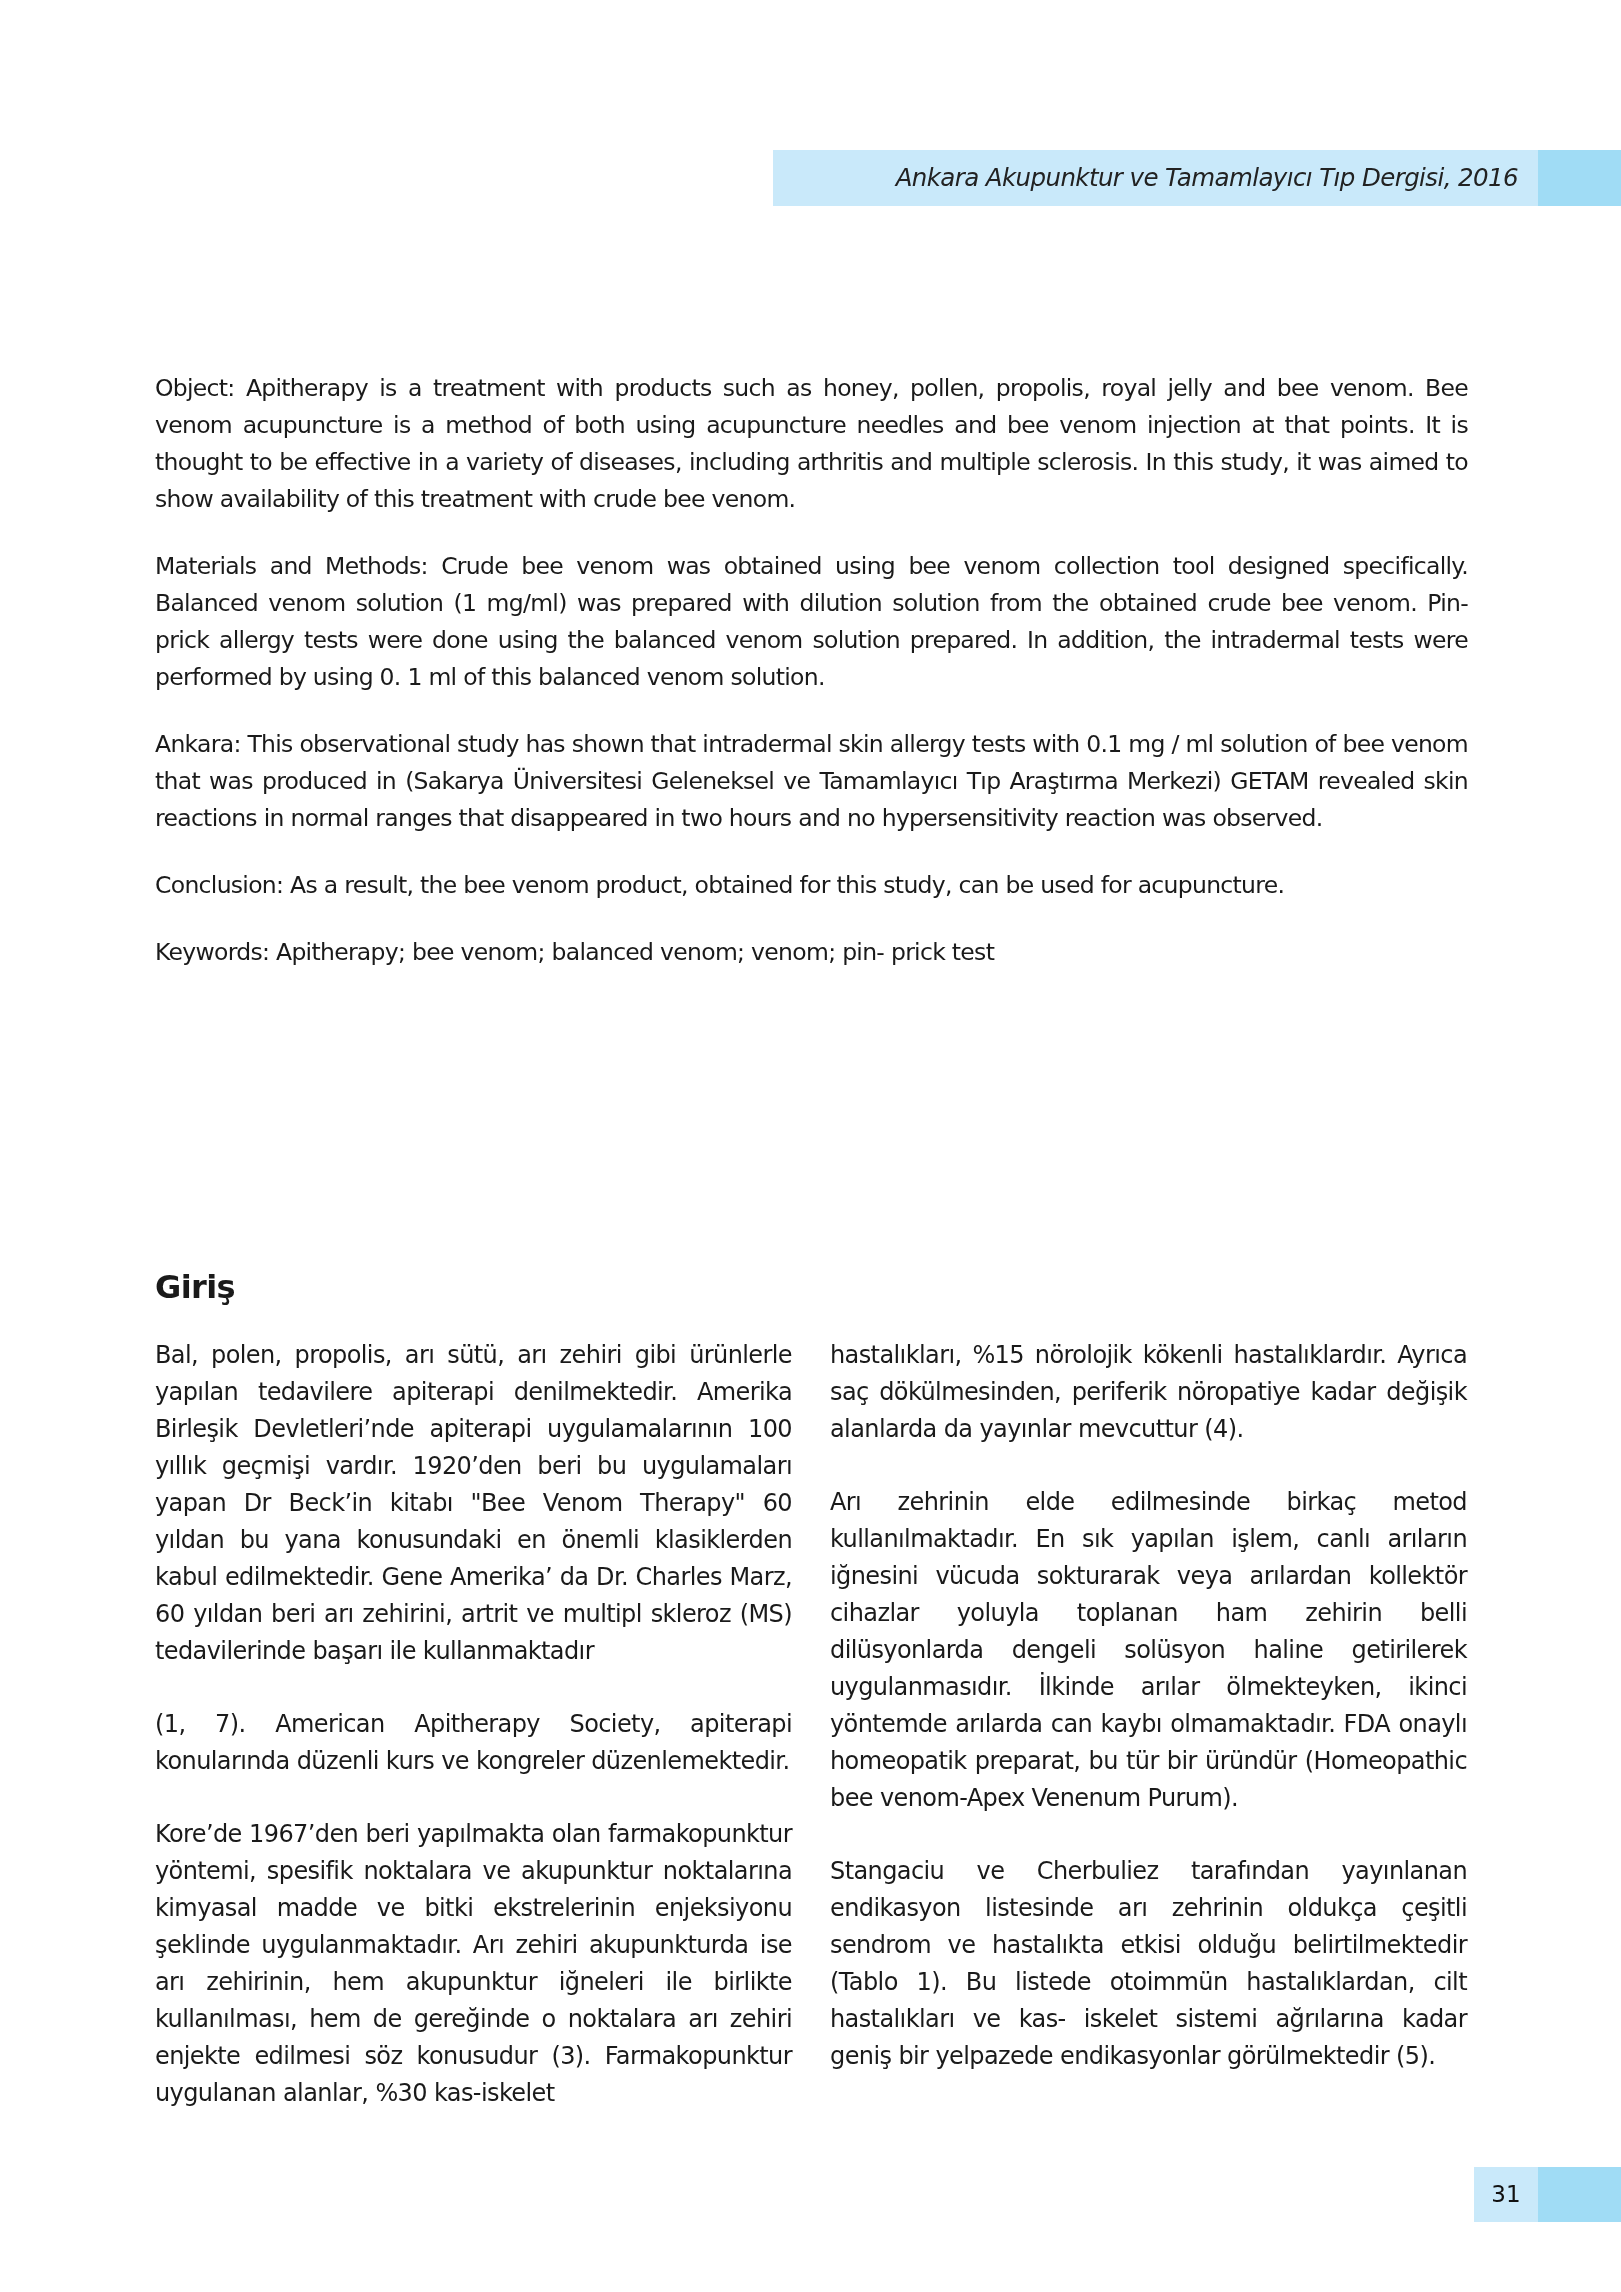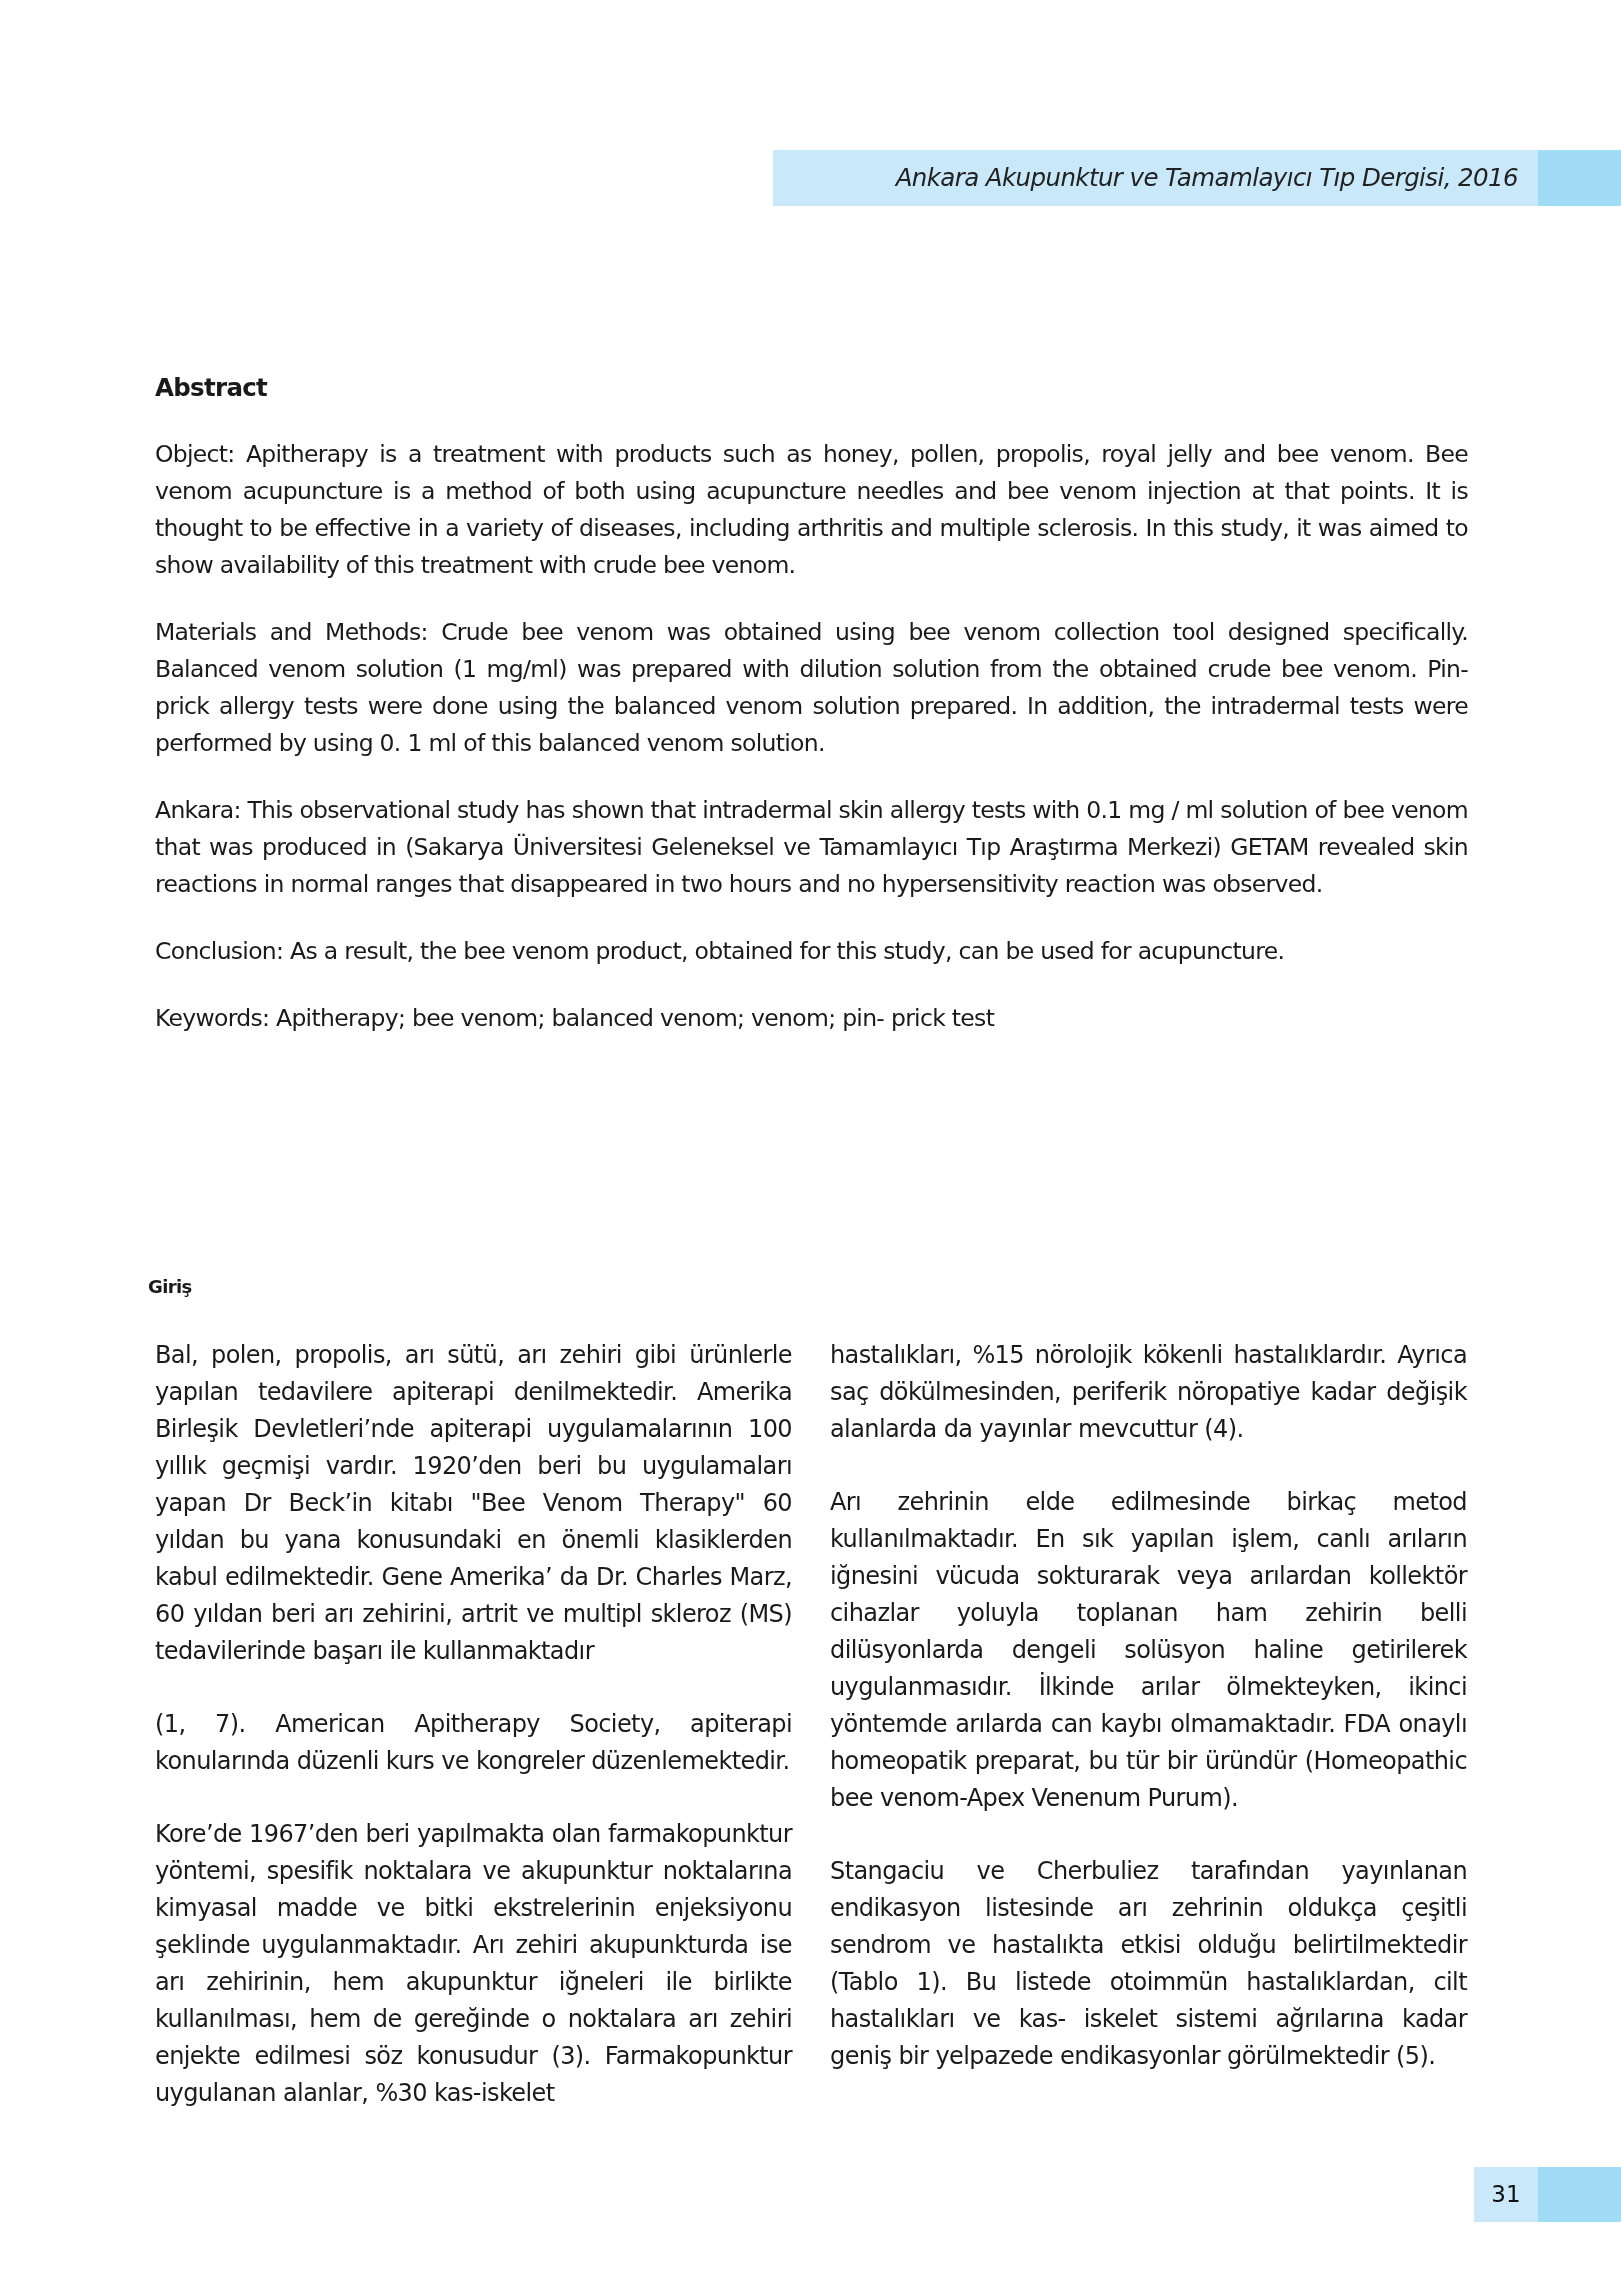--- a/index.html
+++ b/index.html
@@ -22,21 +22,21 @@
   .abstract {
     position: absolute; left: 155px; top: 370px; width: 1313px;
     font-size: 23.5px; line-height: 37px; letter-spacing: -0.7px;
   }
   .abstract h2 {
     margin: 0 0 30px 0; font-size: 24.5px; font-weight: bold; letter-spacing: -0.7px; line-height: 36px;
   }
   .abstract p { margin: 0 0 30px 0; text-align: justify; }
   .abstract b { font-weight: normal; }
   .section-title {
-    position: absolute; left: 148px; top: 1269px; font-size: 18px; font-weight: bold;
+    position: absolute; left: 155px; top: 1269px; font-size: 32px; font-weight: bold;
     letter-spacing: -0.6px; line-height: 36px; margin: 0;
   }
   .col {
     position: absolute; top: 1337px; width: 637px;
     font-size: 24px; line-height: 37px; letter-spacing: -0.6px;
   }
   .col-left { left: 155px; }
   .col-right { left: 830px; }
   .col p { margin: 0 0 36px 0; text-align: justify; text-align-last: left; }
   .col h3 { margin: 0 0 36px 0; font-size: 24.5px; font-weight: bold; font-style: italic; line-height: 37px; letter-spacing: -0.6px; }
@@ -54,21 +54,20 @@
   }
 </style>
 </head>
 <body>
 
 <div class="header-band"></div>
 <div class="header-band-accent"></div>
 <div class="header-title">Ankara Akupunktur ve Tamamlayıcı Tıp Dergisi, 2016</div>
 
 <div class="abstract">
-  <h2>Abstract</h2>
   <p><b>Object:</b><span> Apitherapy is a treatment with products such as honey, pollen, propolis, royal jelly and bee venom. Bee venom acupuncture is a method of both using acupuncture needles and bee venom injection at that points. It is thought to be effective in a variety of diseases, including arthritis and multiple sclerosis. In this study, it was aimed to show availability of this treatment with crude bee venom.</span></p>
   <p><b>Materials and Methods:</b><span> Crude bee venom was obtained using bee venom collection tool designed specifically. Balanced venom solution (1 mg/ml) was prepared with dilution solution from the obtained crude bee venom.  Pin- prick allergy tests were done using the balanced venom solution prepared. In addition, the intradermal tests were performed by using 0. 1 ml of this balanced venom solution.</span></p>
   <p><b>Ankara:</b><span> This observational study has shown that intradermal skin allergy tests with 0.1 mg / ml solution of bee venom that was produced in (Sakarya Üniversitesi Geleneksel ve Tamamlayıcı Tıp Araştırma Merkezi) GETAM revealed skin reactions in normal ranges that disappeared in two hours and no hypersensitivity reaction was observed.</span></p>
   <p><b>Conclusion:</b><span> As a result, the bee venom product, obtained for this study, can be used for acupuncture.</span></p>
   <p><b>Keywords:</b><span> Apitherapy; bee venom; balanced venom; venom; pin- prick test</span></p>
 </div>
 
 <h2 class="section-title">Giriş</h2>
 
 <div class="col col-left">

